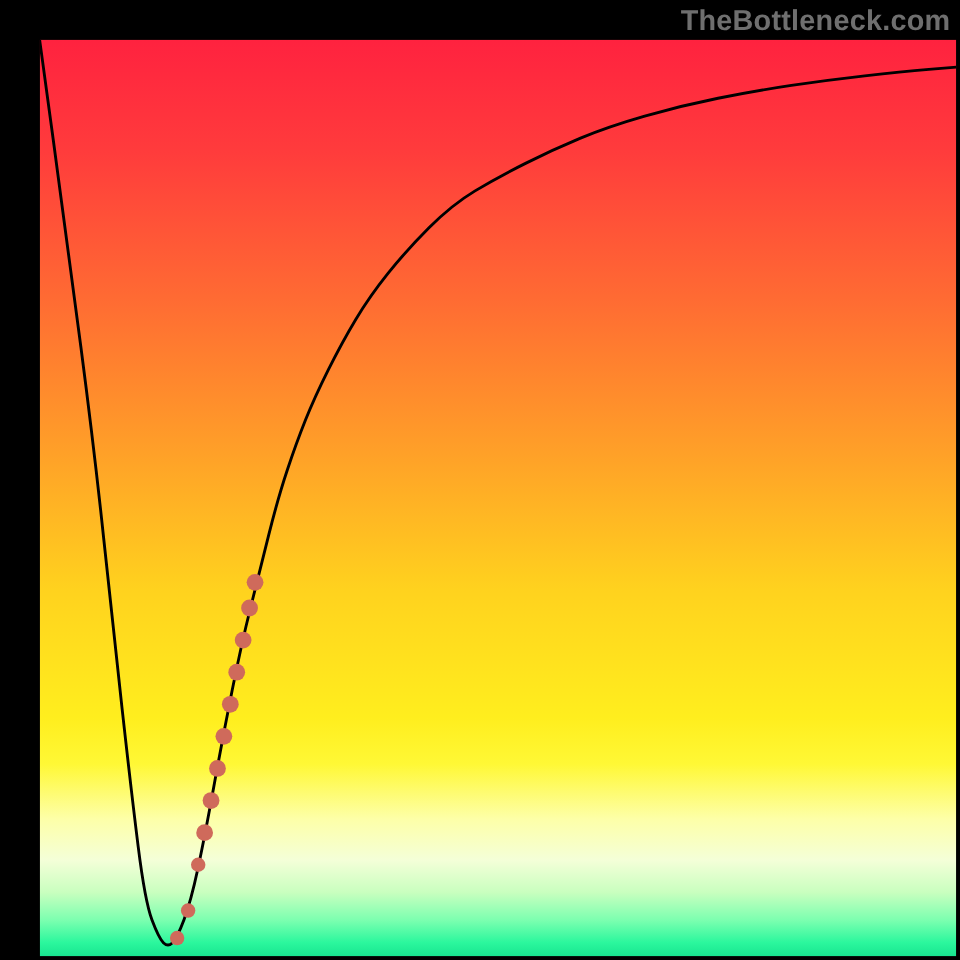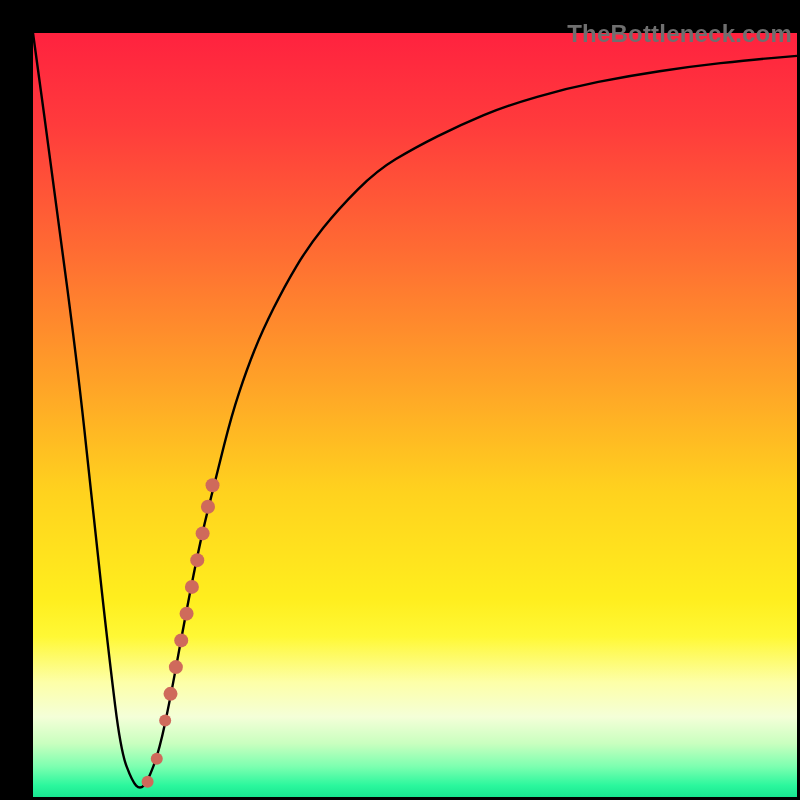--- a/index.html
+++ b/index.html
@@ -21,21 +21,21 @@
   .plot {
     position: absolute;
     left: 33px;
     top: 33px;
     width: 764px;
     height: 764px;
     overflow: hidden;
   }
   .watermark {
     position: absolute;
-    top: 20px;
+    top: 4px;
     right: 8px;
     font-family: Arial, Helvetica, sans-serif;
     font-size: 24px;
     font-weight: 600;
     color: #6f6f6f;
     letter-spacing: 0.2px;
   }
   svg { display: block; }
 </style>
 </head>

